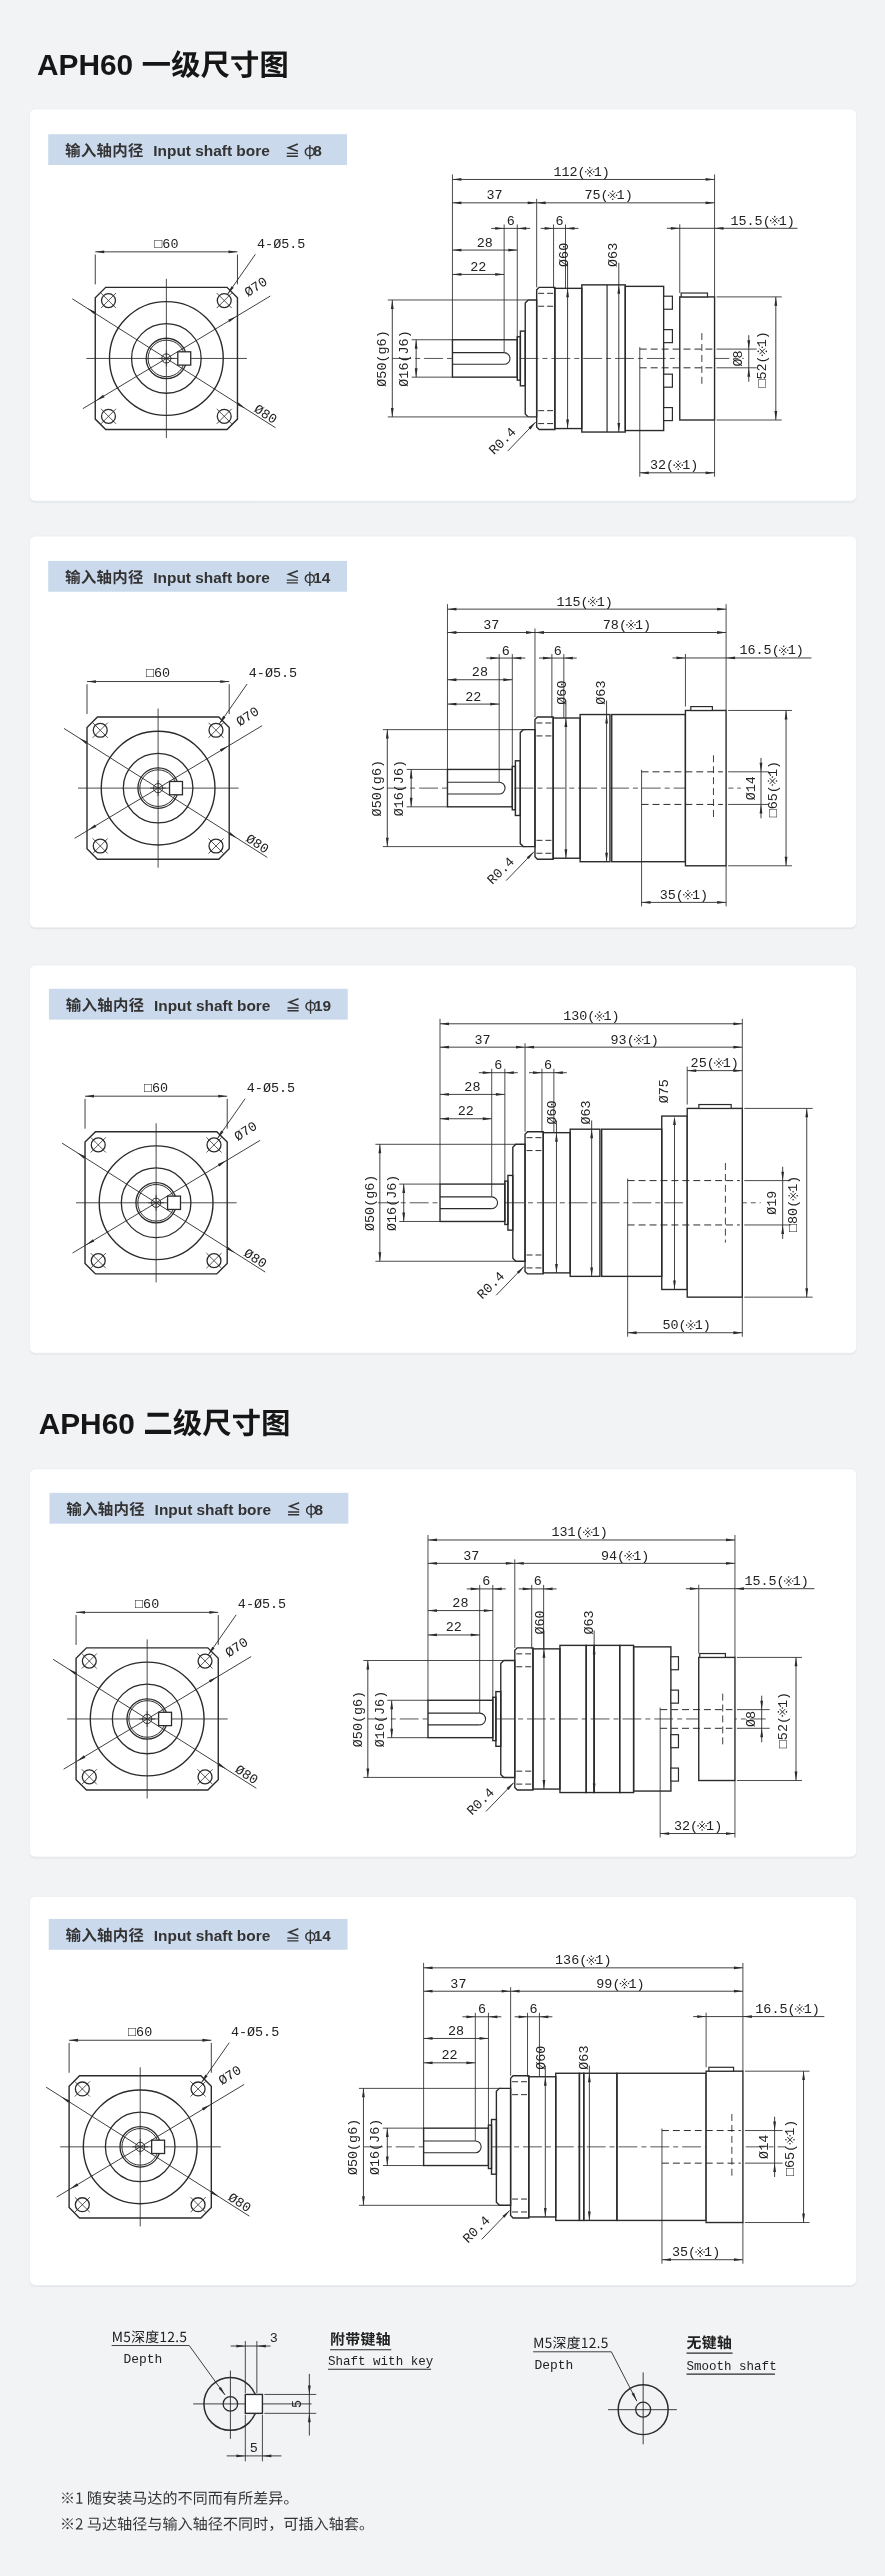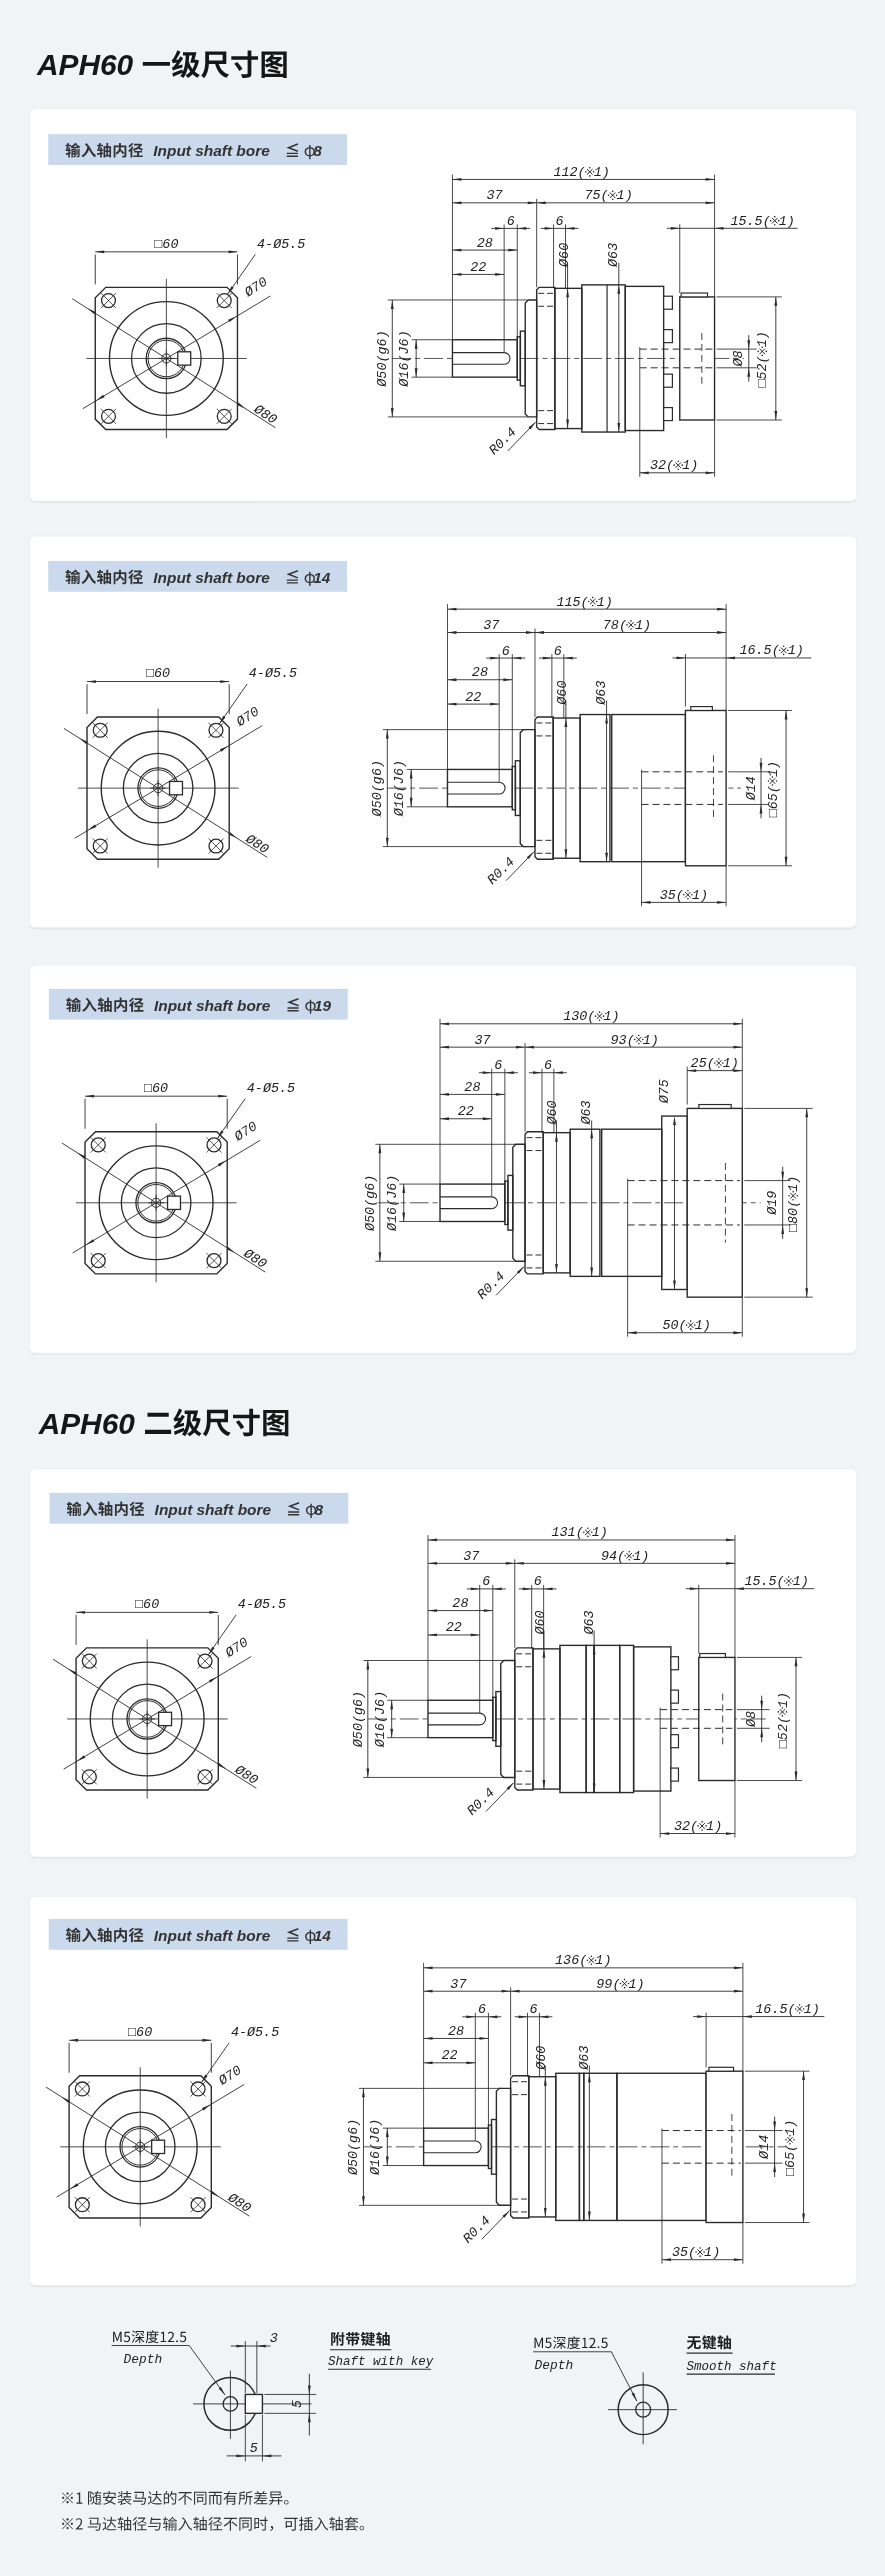--- a/index.html
+++ b/index.html
@@ -1,15 +1,15 @@
 <!DOCTYPE html>
 <html><head><meta charset="utf-8">
 <style>
 html,body{margin:0;padding:0;background:#f2f3f5;}
-.page{position:relative;width:885px;height:2576px;overflow:hidden;font-style:italic;}
+.page{position:relative;width:885px;height:2576px;overflow:hidden;}
 svg{position:absolute;left:0;top:0;}
 text{white-space:pre;}
 </style></head>
 <body>
 <div class="page">
 <svg width="885" height="2576" viewBox="0 0 890 2590">
 <rect x="0" y="0" width="890" height="2590" fill="#f2f3f5"></rect>
 <rect x="29.5" y="110.6" width="832" height="394.6" rx="6" fill="#e2e4e8" stroke="none"></rect>
 <rect x="29.5" y="109.1" width="832" height="394.6" rx="6" fill="#ffffff" stroke="#eceef0" stroke-width="1"></rect>
 <rect x="29.5" y="540.2" width="832" height="393.9" rx="6" fill="#e2e4e8" stroke="none"></rect>

